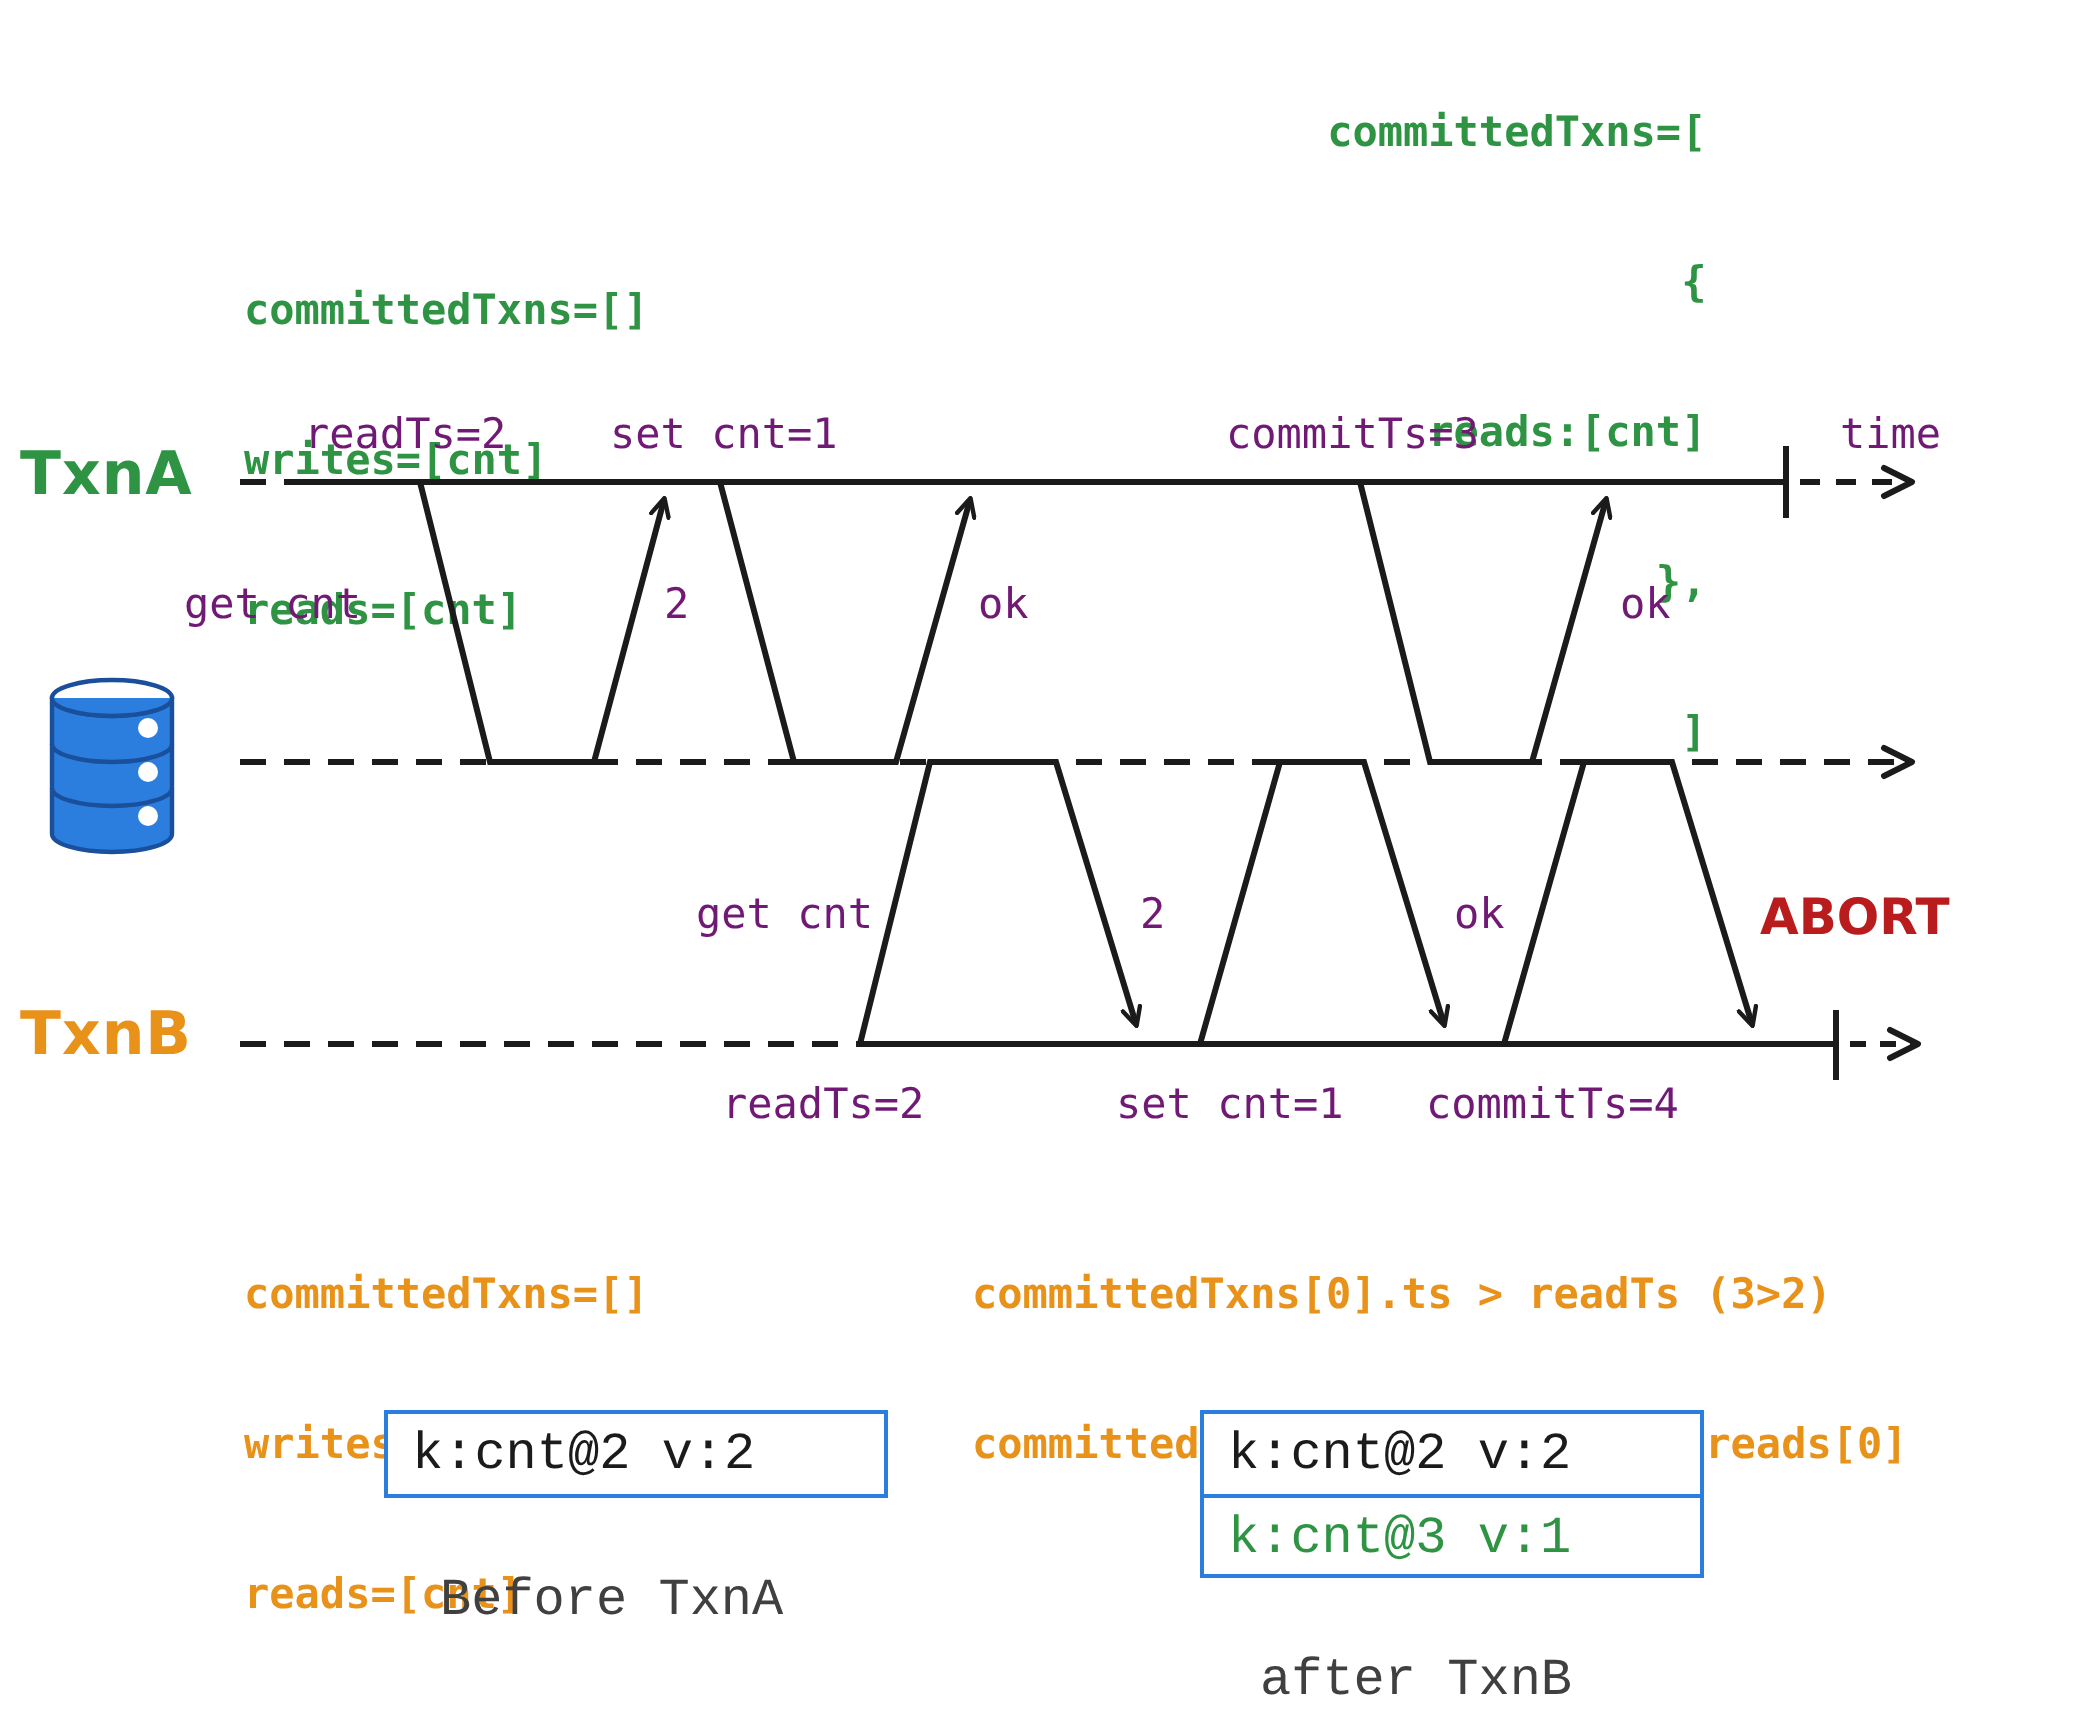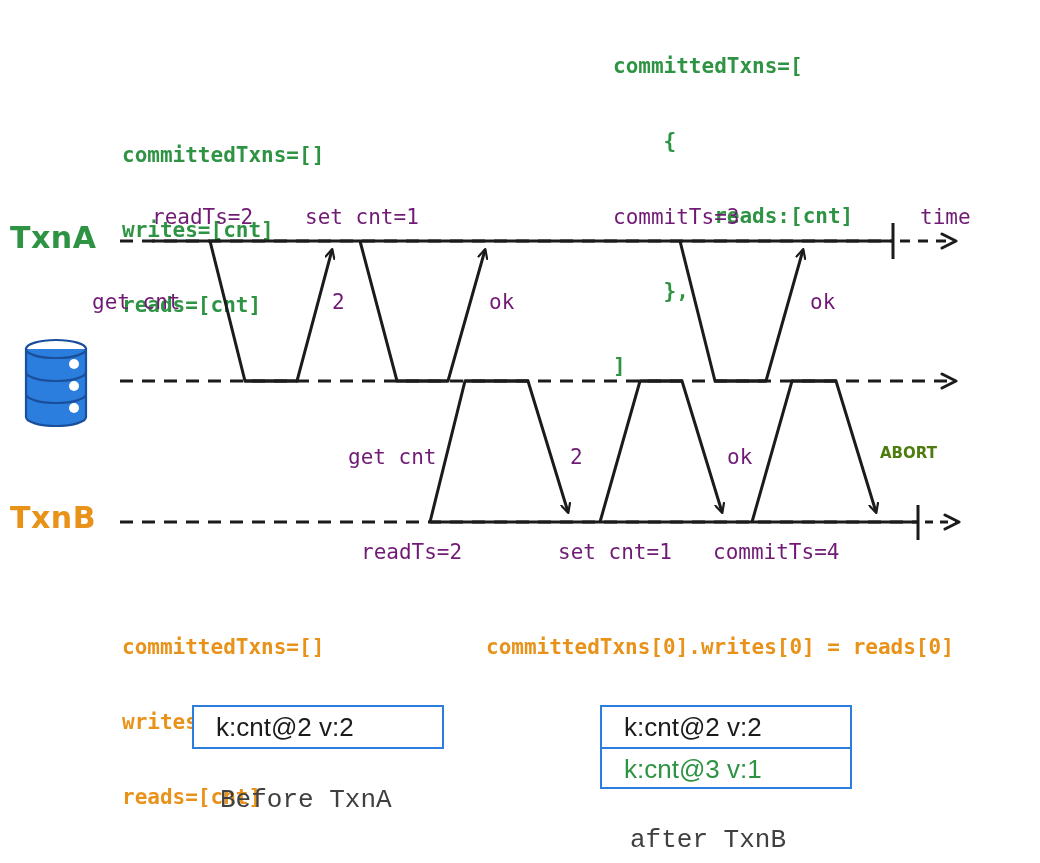--- a/index.html
+++ b/index.html
@@ -28,32 +28,32 @@
     font-size:30px;font-weight:600;letter-spacing:.5px;
   }
   .lane-a{color:#2e9444;}
   .lane-b{color:#e8921a;}
 
   .msg{
     color:#701a75;font-size:21px;
     font-family:"DejaVu Sans Mono","Liberation Mono",monospace;
   }
   .abort{
-    color:#4d7c0f;font-size:15px;font-weight:600;
+    color:#b91c1c;font-size:25px;font-weight:600;
     font-family:"DejaVu Sans","Liberation Sans",sans-serif;
   }
 
   
   .kvbox{
     position:absolute;border:2.5px solid #2b7ede;background:#ffffff;
     box-sizing:border-box;
   }
   .kvrow{
-    font-family:Liberation Sans, sans-serif;
-    font-size:26px;line-height:40px;height:40px;padding:0 22px;
+    font-family:Liberation Mono, monospace;
+    font-size:26px;line-height:40px;height:40px;padding:0 12px;
     white-space:pre;color:#1b1b1b;box-sizing:border-box;
   }
   .kvrow.green{color:#2e9444;border-top:2.5px solid #2b7ede;}
   .caption{
     position:absolute;font-family:Liberation Mono, monospace;
     font-size:26px;color:#404040;white-space:pre;
   }
 
   .watermark{
     position:absolute;color:#c9c9c9;font-size:25px;white-space:pre;
@@ -65,21 +65,21 @@
 <body>
 
 <div class="stage">
 
   <div class="abs code-green" style="left:122px;top:93px;">
     <div>committedTxns=[]</div>
     <div>writes=[cnt]</div>
     <div>reads=[cnt]</div>
   </div>
 
-  <div class="abs code-green" style="left:613px;top:4px;">
+  <div class="abs code-green" style="left:613px;top:4px;text-align:right;">
     <div>committedTxns=[</div>
     <div>    {</div>
     <div>        reads:[cnt]</div>
     <div>    },</div>
     <div>]</div>
   </div>
 
   <div class="abs lane-label lane-a" style="left:10px;top:220px;">TxnA</div>
   <div class="abs lane-label lane-b" style="left:10px;top:500px;text-align:center;">TxnB</div>
   <div class="abs msg" style="left:920px;top:205px;">time</div>
@@ -160,20 +160,21 @@
   <div class="abs msg" style="left:558px;top:540px;">set cnt=1</div>
   <div class="abs msg" style="left:713px;top:540px;">commitTs=4</div>
 
   <div class="abs code-orange" style="left:122px;top:585px;">
     <div>committedTxns=[]</div>
     <div>writes=[cnt]</div>
     <div>reads=[cnt]</div>
   </div>
 
   <div class="abs code-orange" style="left:486px;top:585px;">
+    <div>committedTxns[0].ts &gt; readTs (3&gt;2)</div>
     <div>committedTxns[0].writes[0] = reads[0]</div>
   </div>
 
   <div class="kvbox" style="left:192px;top:705px;width:252px;">
     <div class="kvrow">k:cnt@2 v:2</div>
   </div>
   <div class="caption" style="left:220px;top:785px;">Before TxnA</div>
 
   <div class="kvbox" style="left:600px;top:705px;width:252px;">
     <div class="kvrow">k:cnt@2 v:2</div>

